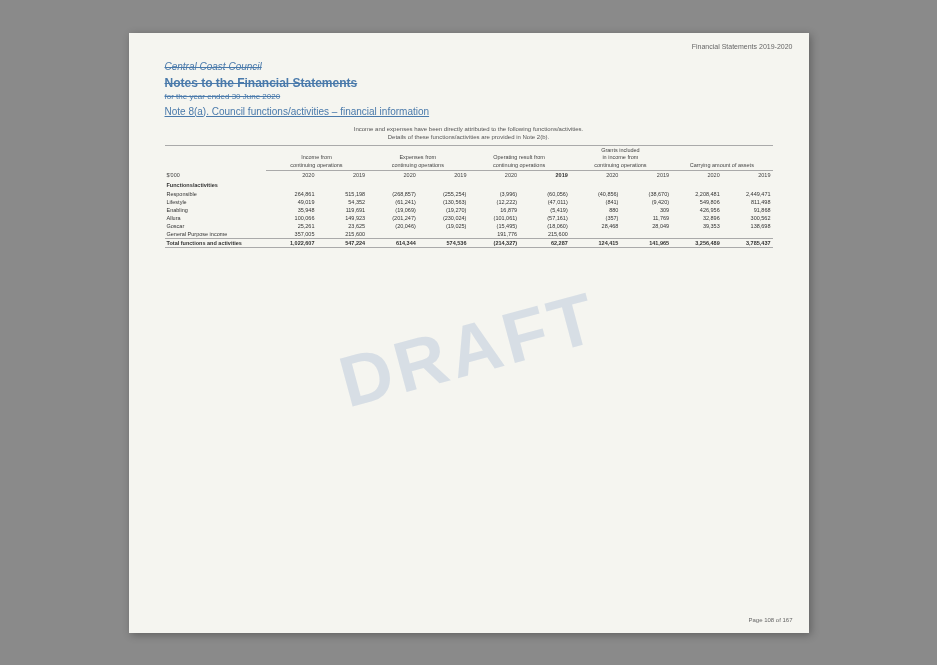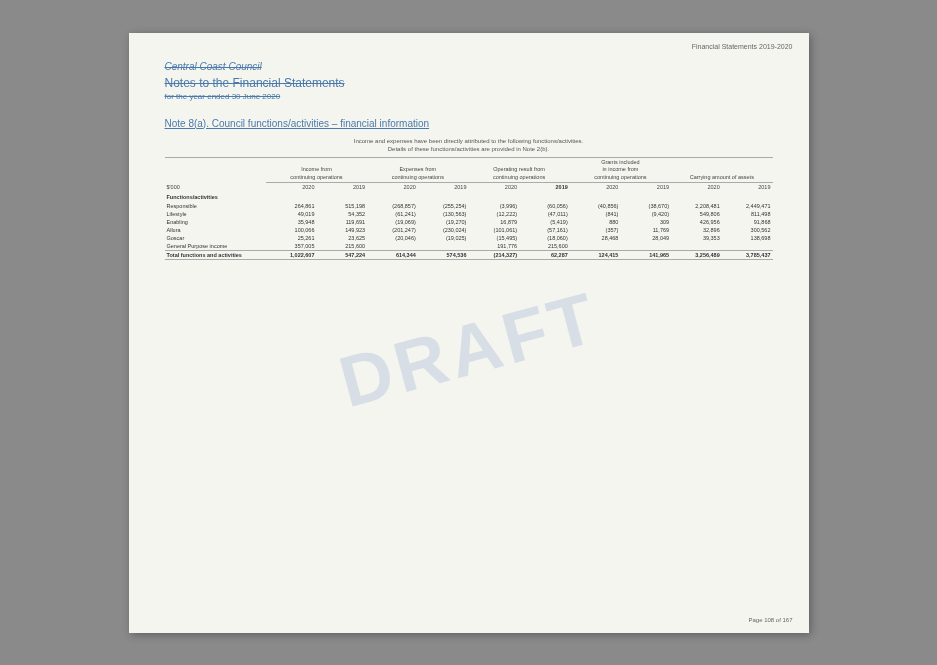--- a/index.html
+++ b/index.html
@@ -32,29 +32,29 @@
       text-decoration: line-through;
       text-decoration-color: #4a7aab;
       margin-bottom: 4px;
       font-style: italic;
     }
     .notes-title {
       font-size: 12px;
       color: #4a7aab;
       text-decoration: line-through;
       text-decoration-color: #4a7aab;
-      font-weight: normal;
+      font-weight: bold;
       margin-bottom: 2px;
     }
     .notes-subtitle {
       font-size: 8px;
       color: #4a7aab;
       text-decoration: line-through;
       text-decoration-color: #4a7aab;
-      margin-bottom: 17px;
+      margin-bottom: 5px;
     }
     .section-title {
       font-size: 10px;
       color: #4a7aab;
       text-decoration: underline;
       margin-bottom: 8px;
     }
     .table-wrapper {
       width: 100%;
       position: relative;

